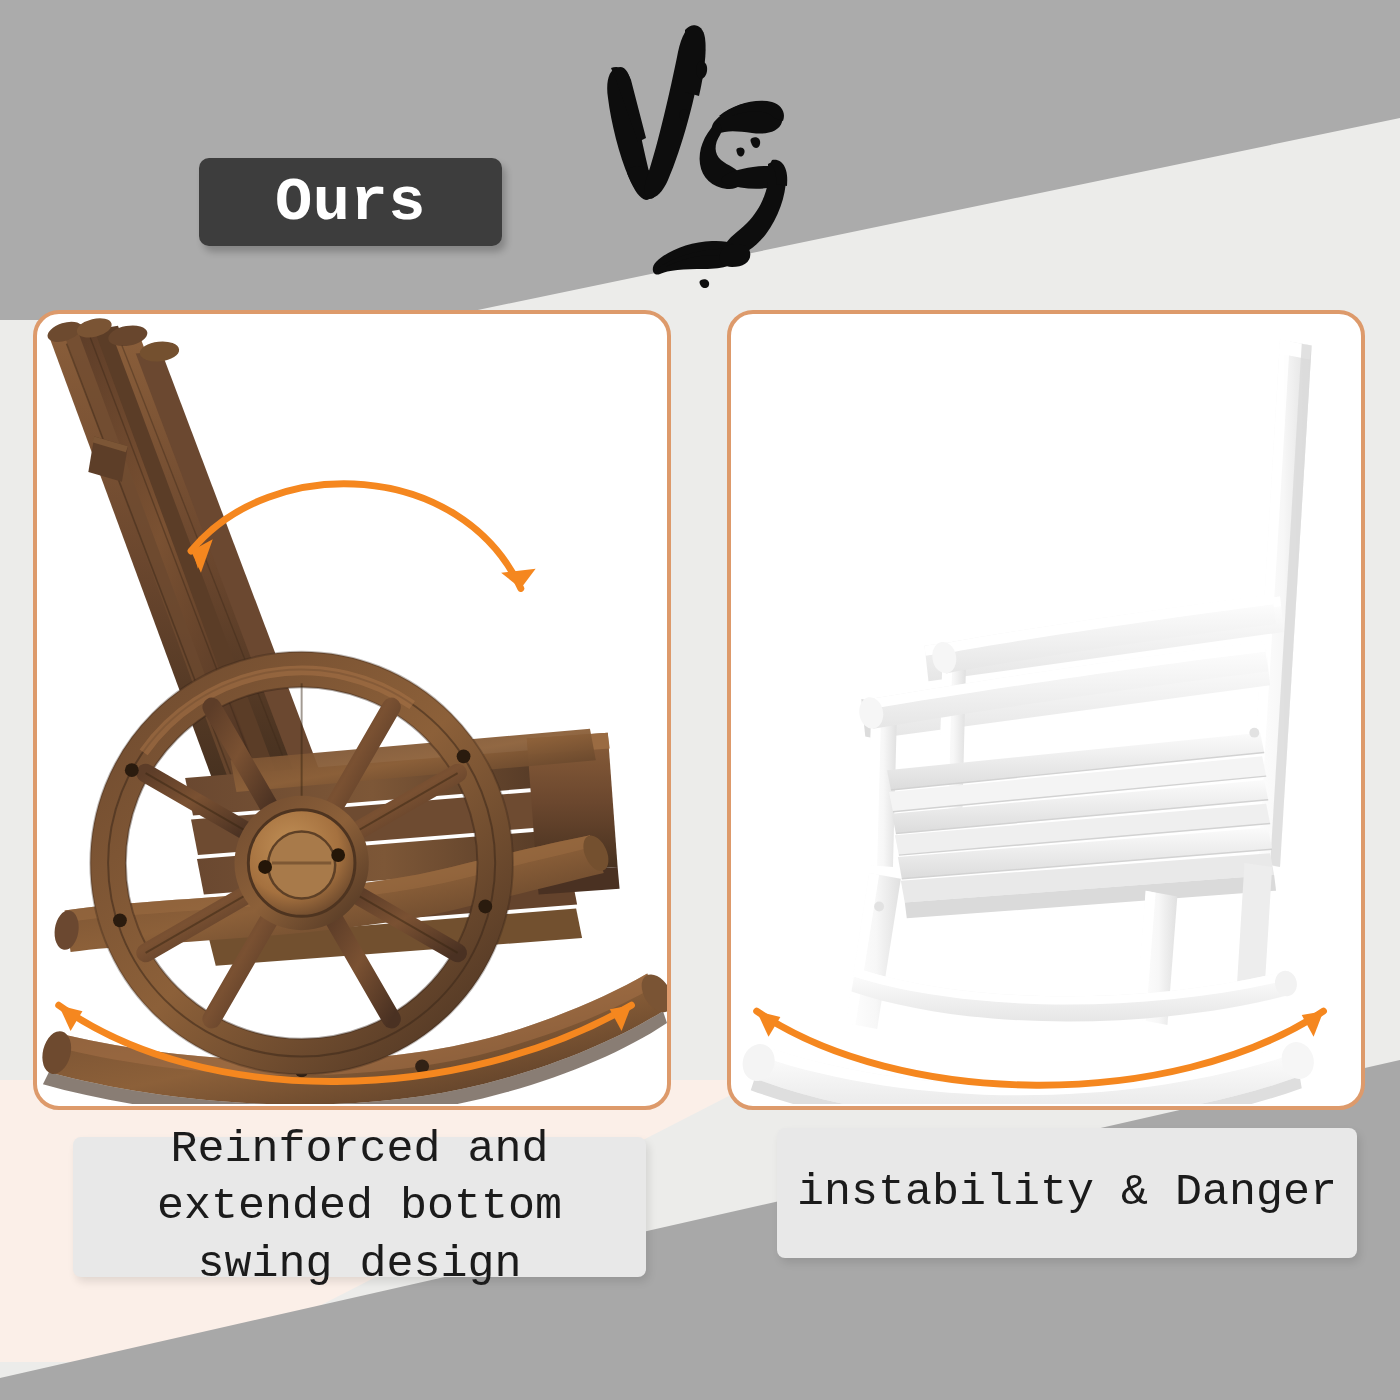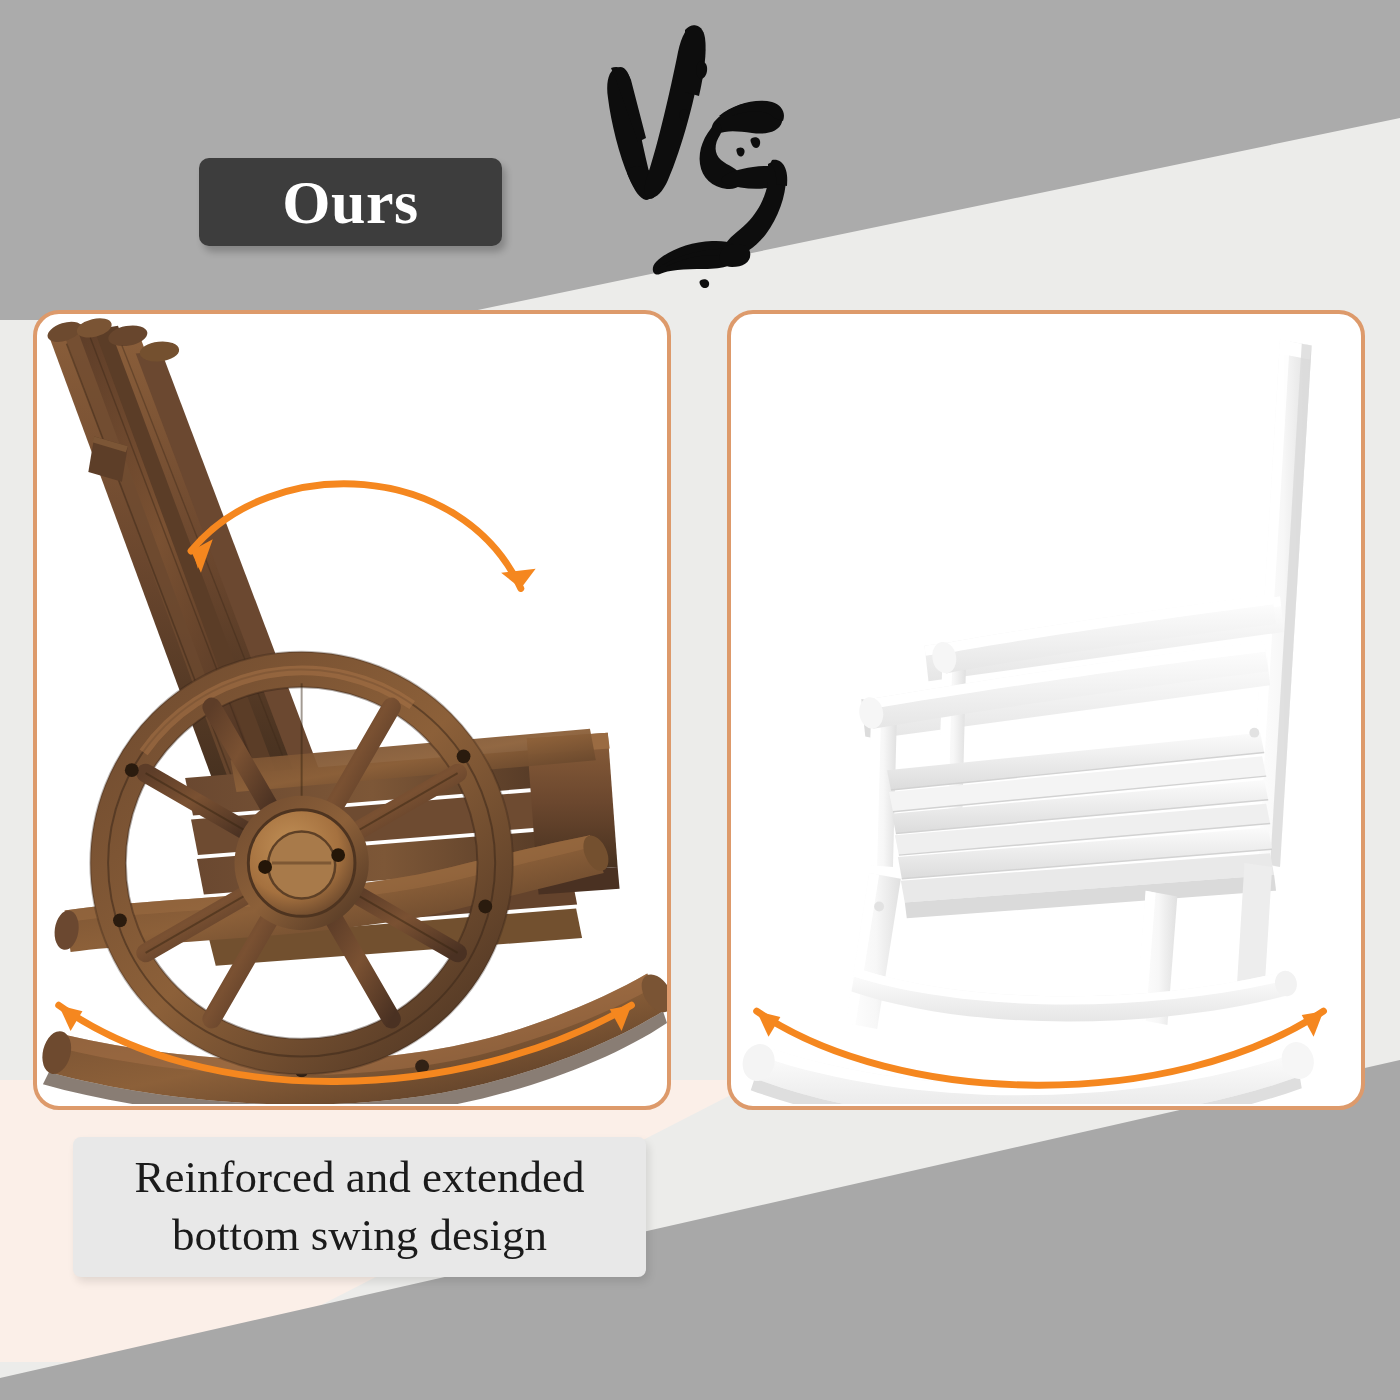--- a/index.html
+++ b/index.html
@@ -5,21 +5,21 @@
   html, body {
     margin: 0;
     padding: 0;
     background: #ffffff;
   }
   #stage {
     position: relative;
     width: 1400px;
     height: 1400px;
     overflow: hidden;
-    font-family: Liberation Serif, serif;
+    font-family: Liberation Mono, monospace;
   }
 
   
   .bg-base {
     position: absolute;
     inset: 0;
     background: #ececea;
   }
   .bg-gray-top {
     position: absolute;
@@ -418,14 +418,17 @@
         <path d="M26,706 C170,804 446,808 600,706"></path>
       </g>
       <path d="M26,706 L50,712 L38,732 Z" fill="#f5871f"></path>
       <path d="M600,706 L578,710 L590,732 Z" fill="#f5871f"></path>
     </svg>
   </div>
 
   <div class="caption" id="caption-ours">
     <span>Reinforced and extended bottom swing design</span>
   </div>
+  <div class="caption" id="caption-others">
+    <span>instability &amp; Danger</span>
+  </div>
 
 </div>
 
 </body></html>

